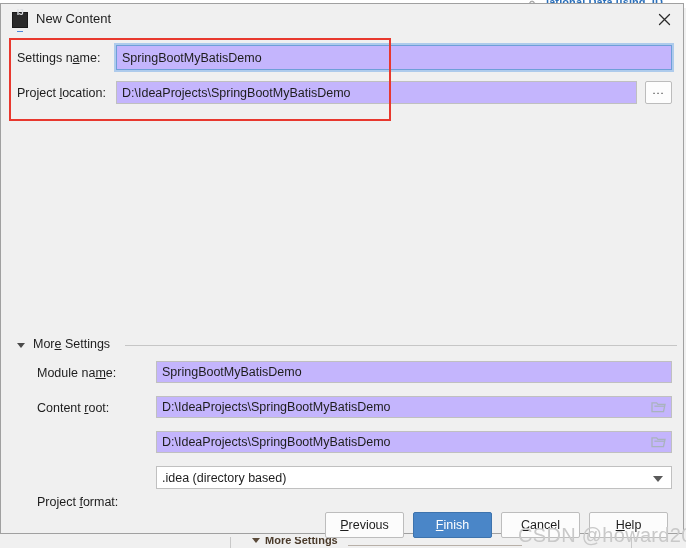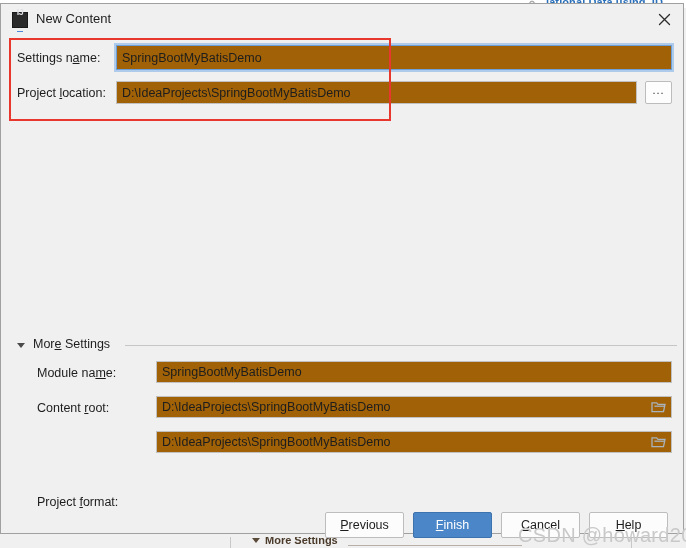--- a/index.html
+++ b/index.html
@@ -157,21 +157,21 @@
   .lbl {
     position: absolute;
     font-size: 12.5px;
     color: #1d1d1d;
     white-space: nowrap;
   }
   .lbl u { text-decoration: underline; }
 
   .txtfield {
     position: absolute;
-    background: #a16207;
+    background: #c4b5fd;
     border: 1px solid #c0c0c0;
     box-sizing: border-box;
     font-size: 12.5px;
     color: #1d1d1d;
     padding: 0 5px;
     display: flex;
     align-items: center;
     white-space: nowrap;
     overflow: hidden;
   }
@@ -398,20 +398,24 @@
   <div class="txtfield" id="module-file-location-input">
     <span>D:\IdeaProjects\SpringBootMyBatisDemo</span>
     <svg class="folder-icon" viewBox="0 0 16 14">
       <path d="M1 2 L6 2 L7.4 3.6 L15 3.6 L13.4 11.5 L1 11.5 Z" fill="none" stroke="#a9b3bd" stroke-width="1.4"></path>
       <path d="M3.6 5.6 L15 5.6" stroke="#a9b3bd" stroke-width="1.4" fill="none"></path>
     </svg>
   </div>
 
   <div class="lbl" id="project-format-label"><span>Project </span><u>f</u><span>ormat:</span></div>
 
+  <div id="project-format-combo">
+    <span>.idea (directory based)</span>
+    <div id="project-format-arrow"></div>
+  </div>
 
   <div class="btn" id="previous-button">
       <span></span>
       <u>P</u>
       <span>revious</span>
     </div>
 
   <div class="btn primary" id="finish-button">
       <span></span>
       <u>F</u>

